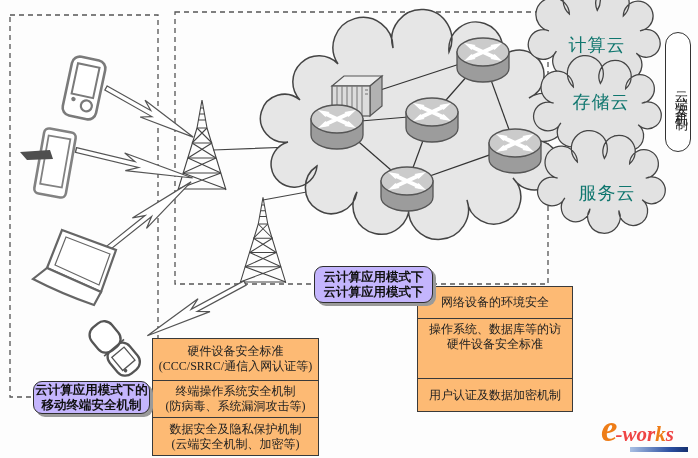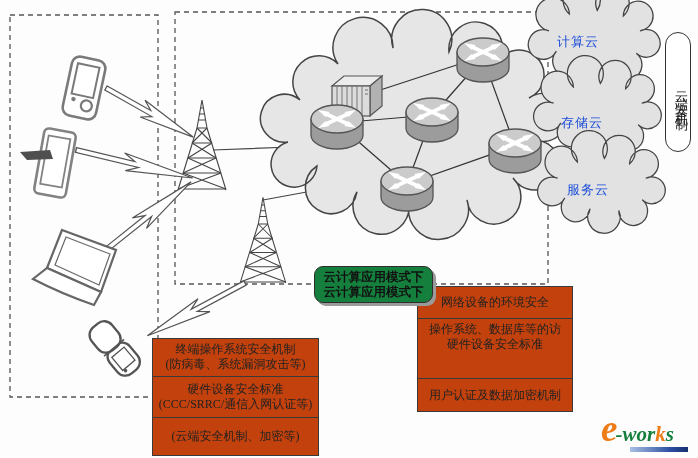--- a/index.html
+++ b/index.html
@@ -1,34 +1,34 @@
 <!DOCTYPE html>
 <html><head>
 <meta charset="utf-8">
 <style>
   html,body{margin:0;padding:0;background:#ffffff;}
   #canvas{position:relative;width:698px;height:458px;background:#fdfdfd;overflow:hidden;
           font-family:"Liberation Serif","DejaVu Serif",serif;color:#222;}
   #canvas svg.art{position:absolute;left:0;top:0;}
   .ov{position:absolute;box-sizing:border-box;}
-  .cloud-label{font-size:13px;color:#1d4ed8;text-align:left;letter-spacing:1px;}
+  .cloud-label{font-size:18px;color:#0f766e;text-align:center;letter-spacing:1px;}
   .vbox{border:1.6px solid #333;border-radius:13px;background:#fff;
         writing-mode:vertical-rl;text-orientation:upright;
         font-size:13px;letter-spacing:5px;text-align:center;color:#222;}
-  .callout{background:#15803d;border:1.6px solid #2e2e2e;border-radius:9px;
+  .callout{background:#c4b5fd;border:1.6px solid #2e2e2e;border-radius:9px;
            box-shadow:3px 3px 0 #9a9a9a;font-weight:bold;font-size:12.5px;
            line-height:15px;text-align:center;display:flex;flex-direction:column;
            justify-content:center;color:#111;}
-  .tbl{background:#c2410c;border:1.6px solid #3a3a3a;display:flex;flex-direction:column;}
+  .tbl{background:#fdba74;border:1.6px solid #3a3a3a;display:flex;flex-direction:column;}
   .trow{display:flex;flex-direction:column;justify-content:center;align-items:center;
         font-size:12px;line-height:15px;text-align:center;color:#222;}
   .trow + .trow{border-top:1.4px solid #3a3a3a;}
   .logo{white-space:nowrap;font-style:italic;font-weight:bold;line-height:30px;}
   .logo-e{font-size:37px;color:#ee7d18;letter-spacing:-2px;}
-  .logo-blue{font-size:21px;color:#15803d;}
+  .logo-blue{font-size:21px;color:#ef4444;}
   .logo-orange{font-size:21px;color:#ee7d18;}
   .logo-bar{position:absolute;height:5px;background:linear-gradient(90deg,#a9c0e4,#2a4ea0 70%,#15306f);}
 </style>
 </head>
 <body>
 
 <div id="canvas">
 
   <svg class="art" width="698" height="458" viewBox="0 0 698 458">
     <defs>
@@ -124,35 +124,36 @@
     <g transform="translate(116,350) rotate(-40)">
       <rect x="-13" y="-4" width="26" height="32" rx="10" fill="#fff" stroke="#555" stroke-width="2.3"></rect>
       <rect x="-13" y="-32" width="26" height="30" rx="10" fill="#fff" stroke="#555" stroke-width="2.3"></rect>
       <path d="M-13,-3 H13" stroke="#555" stroke-width="1.6"></path>
       <rect x="-8" y="3" width="16" height="17" fill="none" stroke="#555" stroke-width="1.3"></rect>
       <circle cx="-6" cy="22" r="1.8" fill="#555"></circle>
     </g>
   </svg>
 
   <div class="ov cloud-label" style="left:557px;top:33px;width:80px;">计算云</div>
-  <div class="ov cloud-label" style="left:561px;top:114px;width:80px;">存储云</div>
+  <div class="ov cloud-label" style="left:561px;top:90px;width:80px;">存储云</div>
   <div class="ov cloud-label" style="left:567px;top:181px;width:80px;font-family:Liberation Mono, monospace;">服务云</div>
 
   <div class="ov vbox" style="left:665px;top:32px;width:26px;height:120px;padding-top:9px;">云端安全机制</div>
 
   <div class="ov tbl" style="left:152px;top:338px;width:167px;height:118px;">
-    <div class="trow" style="height:38px;">
-      <div>终端操作系统安全机制</div>
-      <div>(防病毒、系统漏洞攻击等)</div>
-    </div>
     <div class="trow" style="height:42px;">
       <div>硬件设备安全标准</div>
       <div>(CCC/SRRC/通信入网认证等)</div>
     </div>
     <div class="trow" style="height:38px;">
+      <div>终端操作系统安全机制</div>
+      <div>(防病毒、系统漏洞攻击等)</div>
+    </div>
+    <div class="trow" style="height:38px;">
+      <div>数据安全及隐私保护机制</div>
       <div>(云端安全机制、加密等)</div>
     </div>
   </div>
 
   <div class="ov tbl" style="left:417px;top:286px;width:156px;height:126px;">
     <div class="trow" style="height:40px;">
       <div>网络设备的环境安全</div>
       <div></div>
     </div>
     <div class="trow" style="height:45px;">
@@ -162,19 +163,23 @@
     <div class="trow" style="height:41px;margin-top:24px;">
       <div>用户认证及数据加密机制</div>
     </div>
   </div>
 
   <div class="ov callout" style="left:314px;top:266px;width:119px;height:37px;">
     <div>云计算应用模式下</div>
     <div>云计算应用模式下</div>
   </div>
 
+  <div class="ov callout" style="left:33px;top:381px;width:117px;height:33px;">
+    <div>云计算应用模式下的</div>
+    <div>移动终端安全机制</div>
+  </div>
 
   <div class="ov logo" style="left:601px;top:414px;">
     <span class="logo-e">e</span><span class="logo-blue">-wor</span><span class="logo-orange">k</span><span class="logo-blue">s</span>
   </div>
   <div class="logo-bar ov" style="left:630px;top:447px;width:58px;"></div>
 
 </div>
 
 </body></html>

